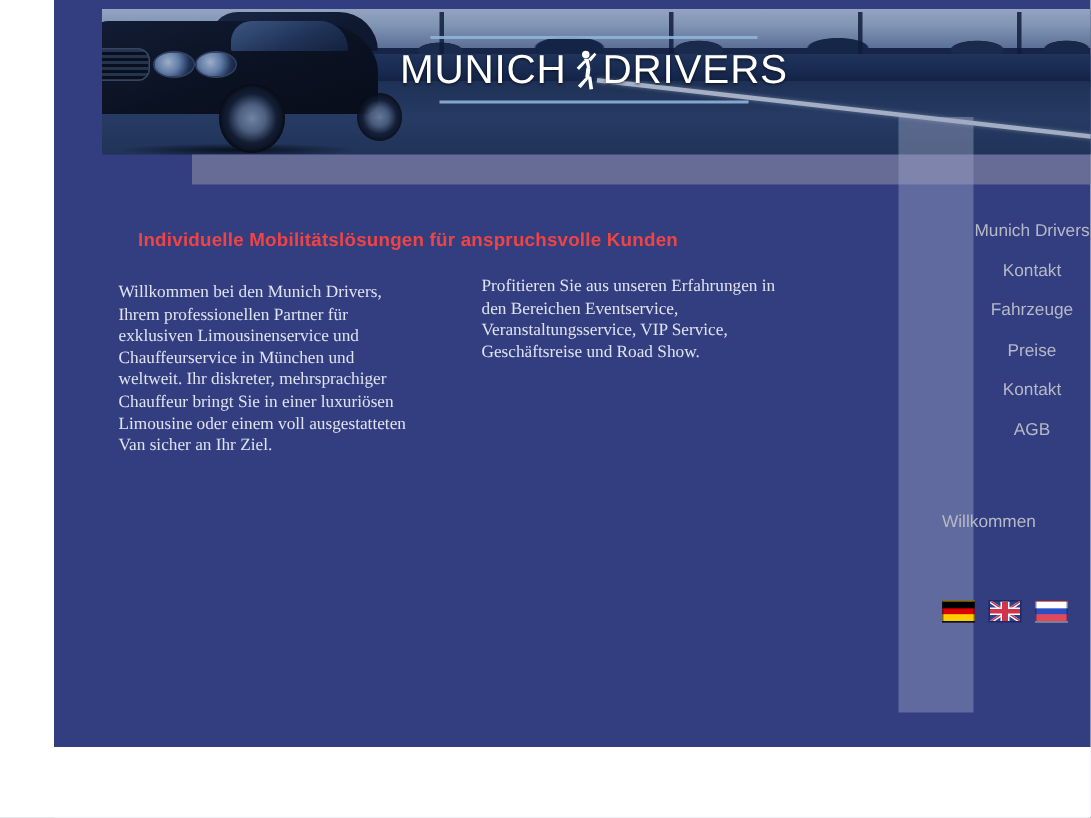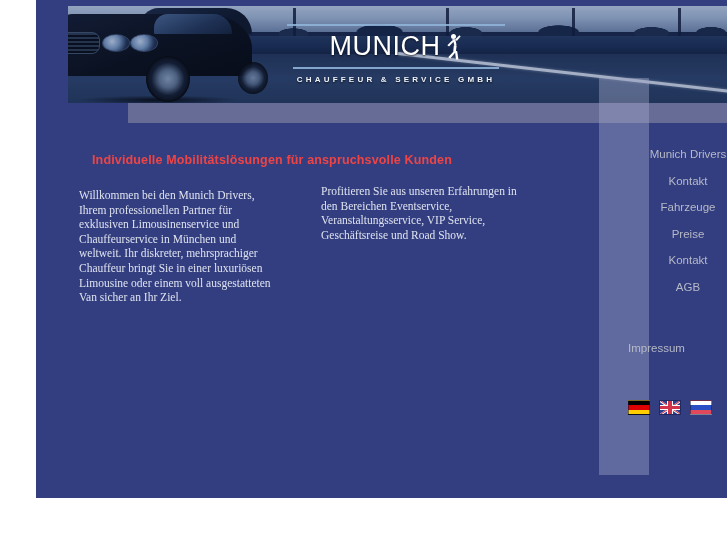--- a/index.html
+++ b/index.html
@@ -436,44 +436,44 @@
               <circle cx="10.5" cy="3.4" r="2.5"></circle>
               <path d="M9.2 6.2 L12.4 6.2 L13.6 12.6 L11.6 13.2 L10.6 9.4 Z"></path>
               <path d="M12.2 6.4 L16.4 2.2 L17.6 3.4 L13.8 8.0 Z"></path>
               <path d="M10.9 12.2 L13.6 12.9 L12.8 19.0 L10.2 18.4 Z"></path>
               <path d="M11.9 17.6 L14.2 18.2 L15.4 26.4 L13.0 26.6 Z"></path>
               <path d="M11.2 17.8 L12.6 19.2 L7.2 25.6 L5.2 24.2 Z"></path>
               <path d="M9.4 7.2 L10.8 8.4 L6.0 13.6 L4.4 12.2 Z"></path>
             </g>
           </svg>
         </span>
+        <span class="logo-word">DRIVERS</span>
       </div>
       <div class="logo-rule-bot"></div>
-      <div class="logo-tagline">CHAUFFEUR &amp; SERVICE GMBH</div>
     </div>
   </div>
 
   <div class="underbar"></div>
 
   <div class="side-panel"></div>
 
   <div class="content-heading">Individuelle Mobilitätslösungen für anspruchsvolle Kunden</div>
 
   <div class="col col-left">Willkommen bei den Munich Drivers, Ihrem professionellen Partner für exklusiven Limousinenservice und Chauffeurservice in München und weltweit. Ihr diskreter, mehrsprachiger Chauffeur bringt Sie in einer luxuriösen Limousine oder einem voll ausgestatteten Van sicher an Ihr Ziel.</div>
   <div class="col col-right">Profitieren Sie aus unseren Erfahrungen in den Bereichen Eventservice, Veranstaltungsservice, VIP Service, Geschäftsreise und Road Show.</div>
 
   <nav class="nav">
     <a class="nav-item" href="#">Munich Drivers</a>
     <a class="nav-item" href="#">Kontakt</a>
     <a class="nav-item" href="#">Fahrzeuge</a>
     <a class="nav-item" href="#">Preise</a>
     <a class="nav-item" href="#">Kontakt</a>
     <a class="nav-item" href="#">AGB</a>
   </nav>
-  <a class="nav-imprint" href="#">Impressum</a>
+  <a class="nav-imprint" href="#">Willkommen</a>
 
   <div class="flags">
     <span class="flag flag-de"></span>
     <span class="flag flag-gb">
       <span class="d1"></span>
         <span class="d2"></span>
       <span class="dr1"></span>
         <span class="dr2"></span>
       <span class="cv"></span>
         <span class="ch"></span>

